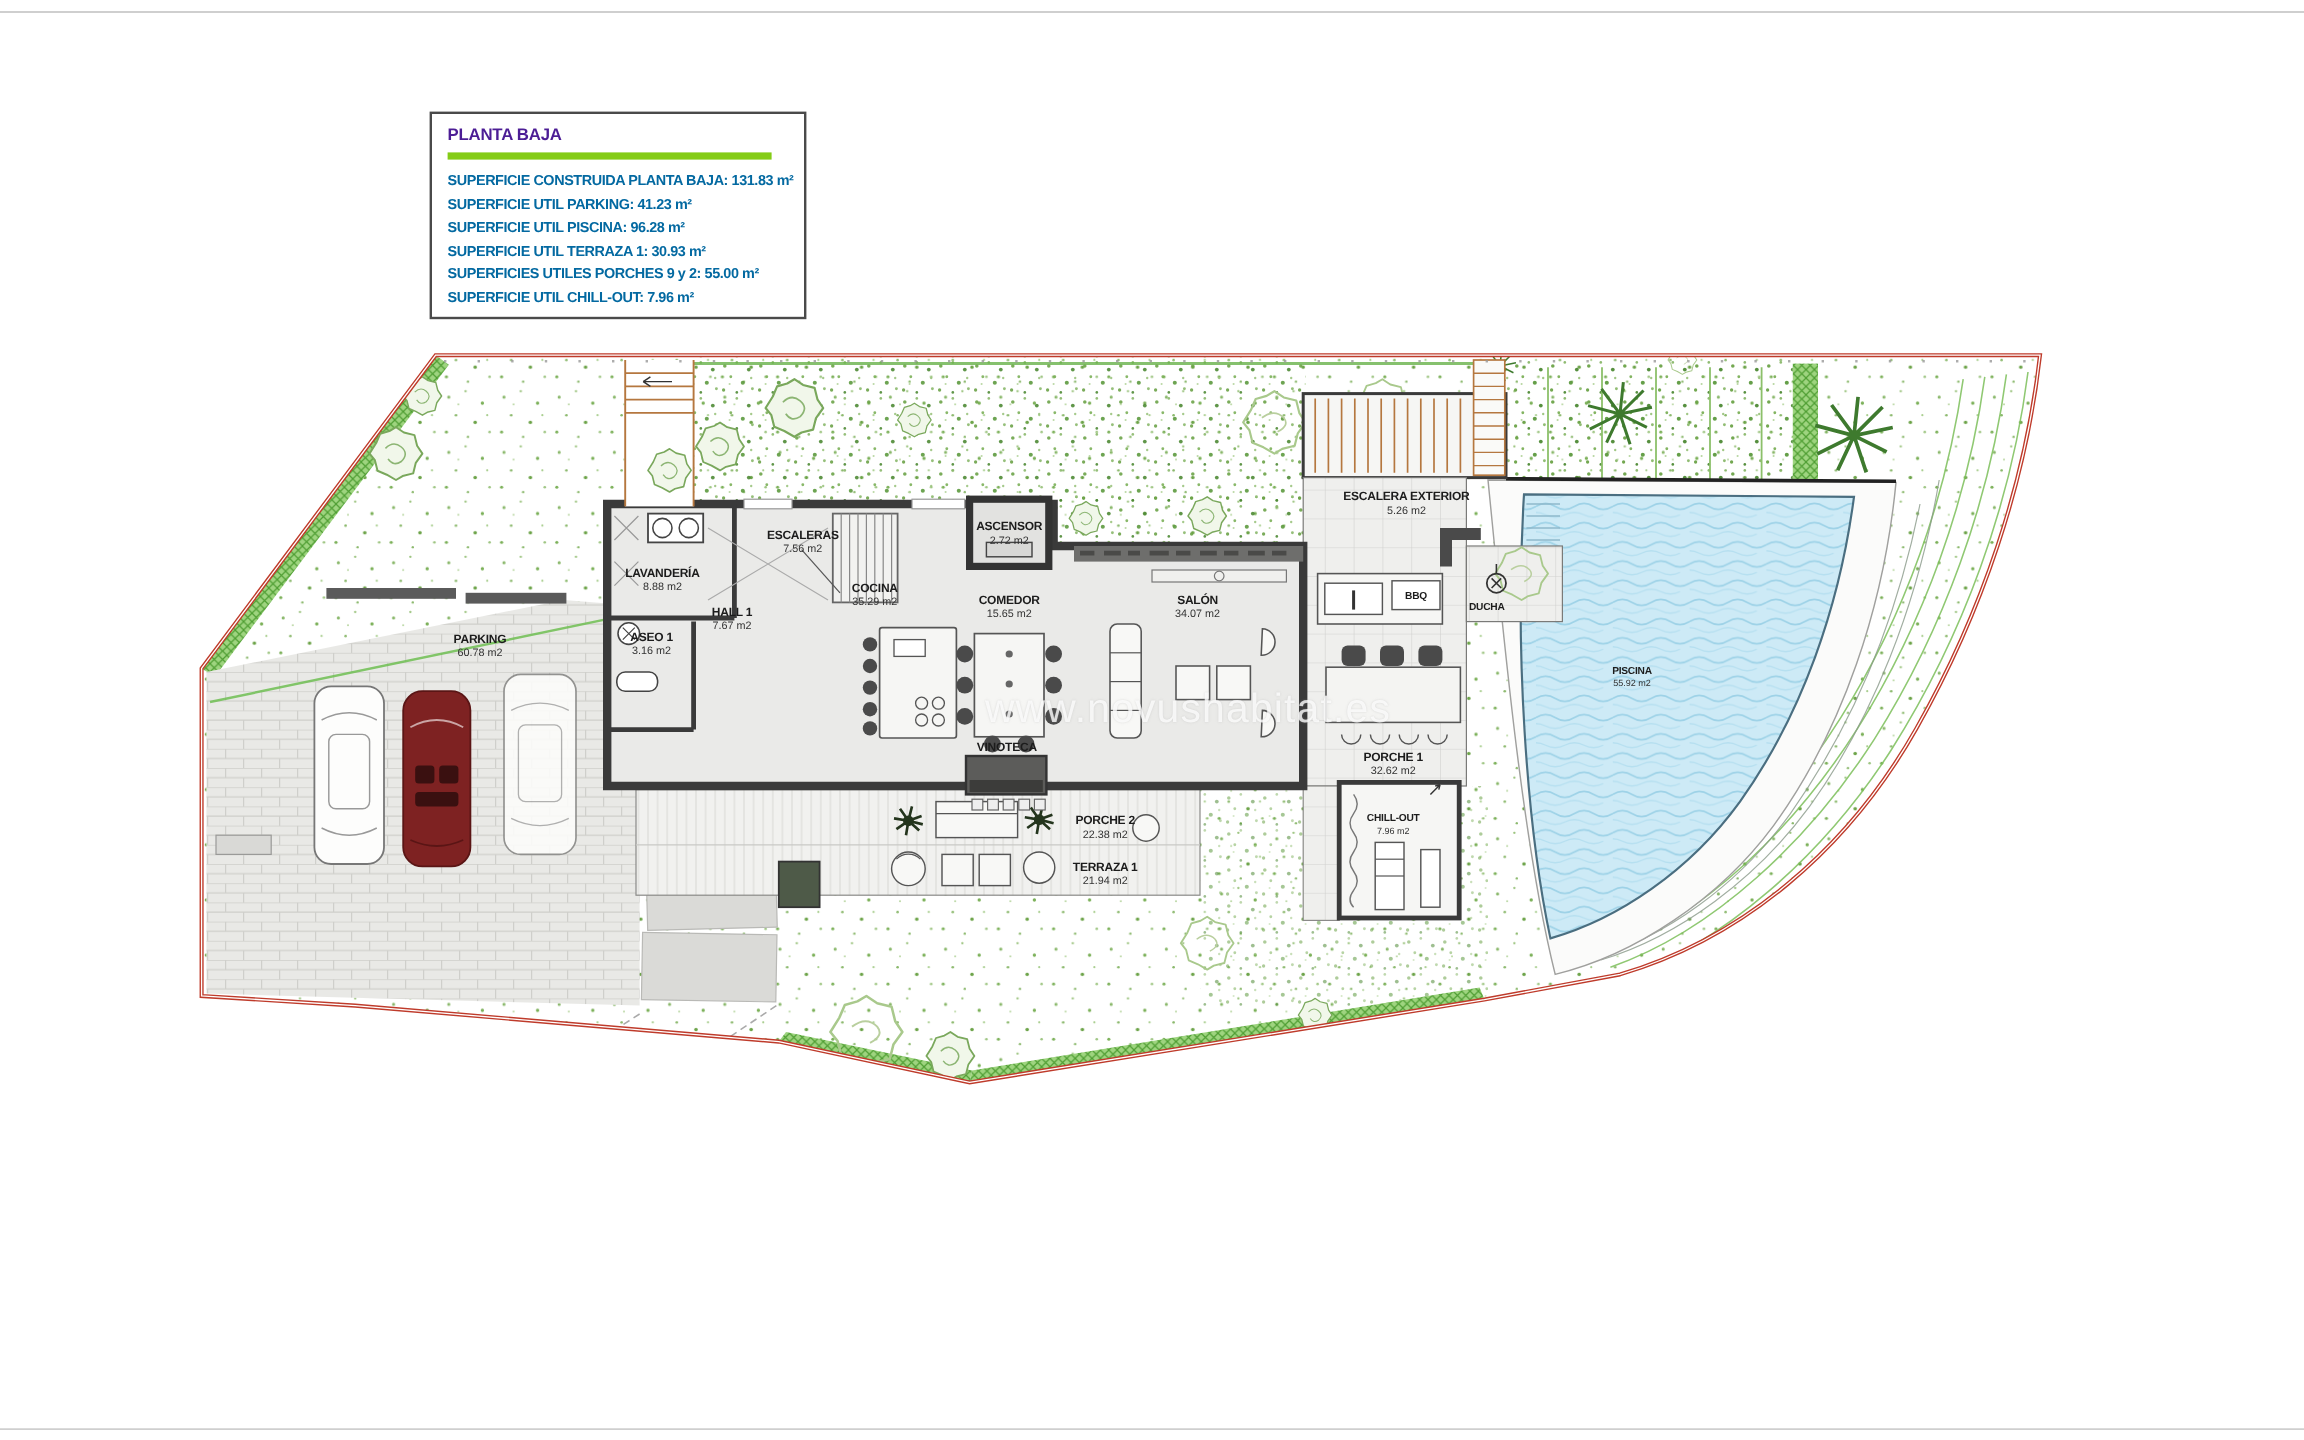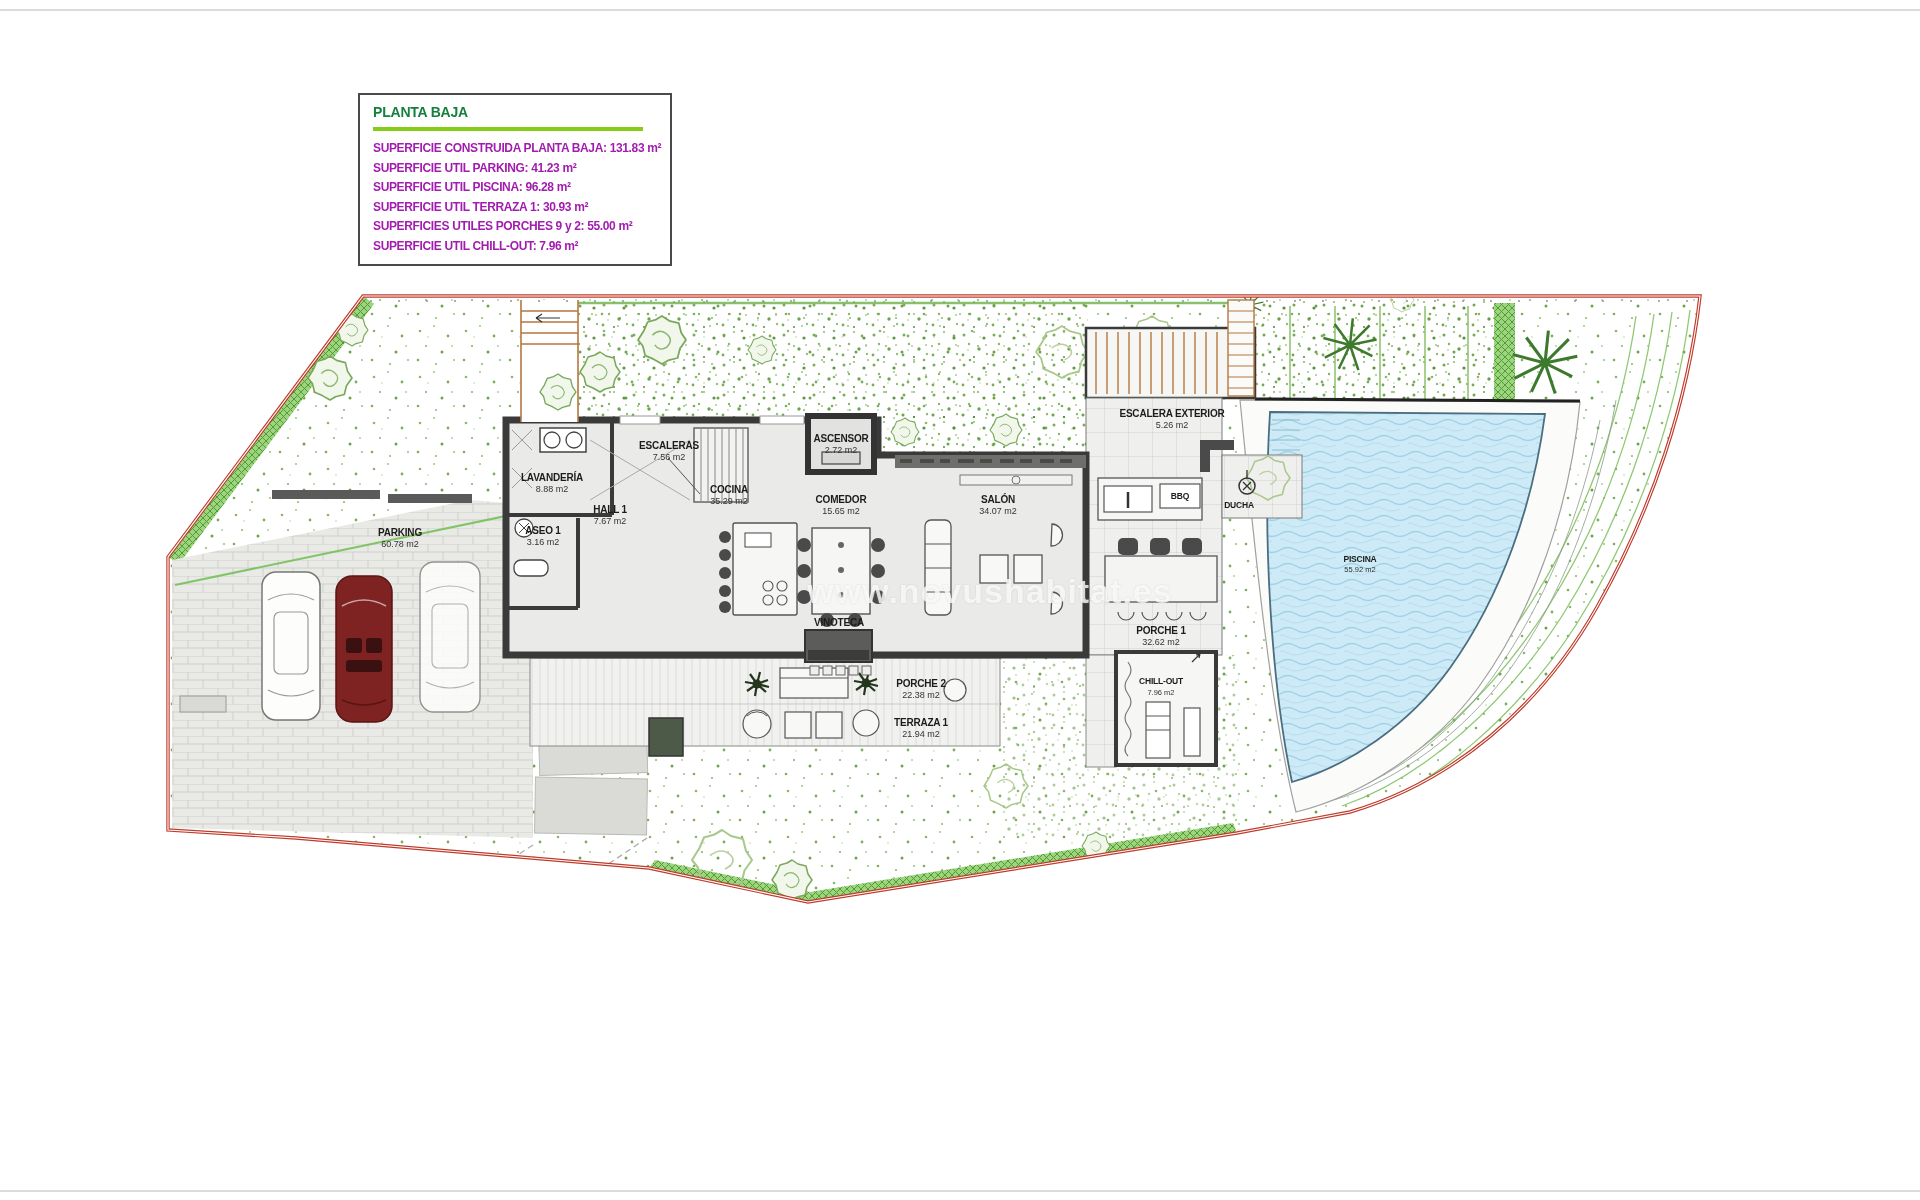--- a/index.html
+++ b/index.html
@@ -2,27 +2,27 @@
 <html><head>
 <meta charset="utf-8">
 <style>
   html,body{margin:0;padding:0;background:#fff;}
   .page{position:relative;width:1920px;height:1200px;background:#ffffff;overflow:hidden;
         font-family:"Liberation Sans",sans-serif;}
   .plan-svg{position:absolute;left:0;top:0;}
   
   .legend{position:absolute;left:358px;top:93px;width:314px;height:173px;background:#fff;
           border:2px solid #4a4a4a;box-sizing:border-box;padding:9px 0 0 13px;z-index:5;}
-  .legend-title{font-size:14px;font-weight:700;color:#15803d;letter-spacing:-.2px;
-                border-bottom:4px solid #84cc16;display:block;width:270px;padding-bottom:7px;margin-bottom:8px;}
-  .legend-line{font-size:12px;font-weight:700;color:#a21caf;letter-spacing:-.35px;
+  .legend-title{font-size:14px;font-weight:700;color:#4c1d95;letter-spacing:-.2px;
+                border-bottom:6px solid #84cc16;display:block;width:270px;padding-bottom:7px;margin-bottom:8px;}
+  .legend-line{font-size:12px;font-weight:700;color:#0369a1;letter-spacing:-.35px;
                line-height:19.5px;white-space:nowrap;}
   
   .watermark{position:absolute;left:700px;top:572px;width:580px;text-align:center;z-index:6;
-             font-size:34px;font-weight:700;letter-spacing:1px;color:rgba(255,255,255,.78);
+             font-size:34px;font-weight:400;letter-spacing:1px;color:rgba(255,255,255,.78);
              text-shadow:0 0 2px rgba(160,160,160,.35);pointer-events:none;}
   
   .rn{font-family:"Liberation Sans",sans-serif;font-size:10px;font-weight:700;fill:#1c1c1c;
       text-anchor:middle;letter-spacing:-.2px;}
   .ra{font-family:"Liberation Sans",sans-serif;font-size:9px;font-weight:400;fill:#333;text-anchor:middle;}
   .rn-s{font-size:8.5px;}
   .ra-s{font-size:7.5px;}
 </style>
 </head>
 <body>

